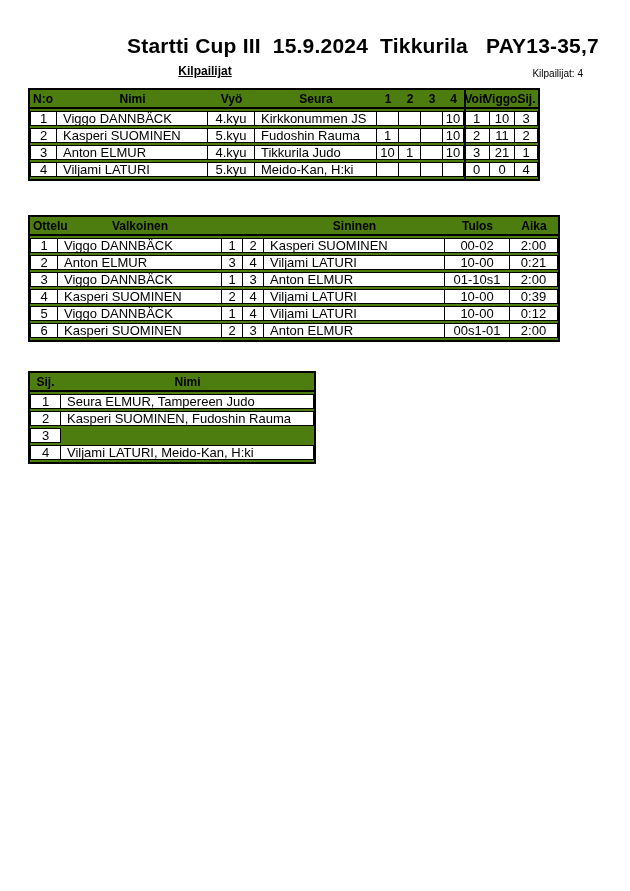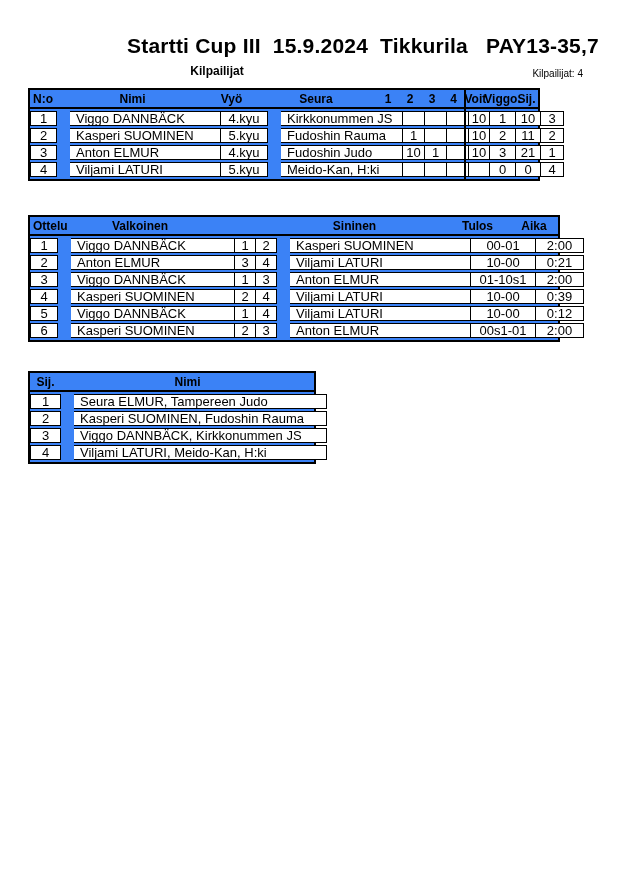--- a/index.html
+++ b/index.html
@@ -10,47 +10,47 @@
     color:#000;
   }
   .page { position:relative; width:630px; height:891px; background:#fff; overflow:hidden; }
 
   .title {
     position:absolute; top:34px; left:0; width:630px;
     text-align:center; font-size:21px; font-weight:bold;
     white-space:pre; letter-spacing:0.2px;margin-left:48px;
   }
   .heading { position:absolute; font-size:12px; font-weight:bold; text-align:center; white-space:nowrap; }
-  #lbl-kilpailijat { top:64px; left:12px; width:410px; }
+  #lbl-kilpailijat { top:64px; left:0; width:410px;text-decoration:underline; }
   #lbl-ottelut    { top:189px; left:28px; width:532px;margin-top:47px; }
   #lbl-tulokset   { top:350px; left:28px; width:288px; }
   #lbl-count { position:absolute; top:68px; right:47px; font-size:10px; font-weight:normal; white-space:nowrap; }
 
-  .tbl { position:absolute; border:2px solid #000; background:#3b82f6; }
+  .tbl { position:absolute; border:2px solid #000; background:#4d7c0f; }
   #tbl-kilpailijat { left:28px; top:88px;  width:512px; }
   #tbl-ottelut     { left:28px; top:215px; width:532px; }
   #tbl-tulokset    { left:28px; top:371px; width:288px; }
 
   .thead {
     display:flex; align-items:center; height:19px;
     border-bottom:2px solid #000; font-weight:bold; font-size:12px;
   }
   .th { flex:none; text-align:center; white-space:nowrap; overflow:visible; height:100%;
         display:flex; align-items:center; justify-content:center; }
   .th.left { justify-content:flex-start; padding-left:3px; }
 
   .tbody { padding-bottom:2px; }
   .tr { display:flex; height:15px; margin-top:2px; }
   .td {
     flex:none; border:1px solid #000; border-left:none;
     font-size:13px; display:flex; align-items:center; justify-content:center;
     white-space:nowrap; overflow:hidden; background:#fff;
   }
   .td.first { border-left:1px solid #000; }
-  .td.left { justify-content:flex-start; padding-left:6px;margin-left:13px; }
+  .td.left { justify-content:flex-start; padding-left:6px; }
 
   .vline { position:absolute; top:0; bottom:0; width:2px; background:#000; }
 
   
   .c1-no{width:27px} .c1-nimi{width:151px} .c1-vyo{width:47px} .c1-seura{width:122px}
   .c1-s{width:22px} .c1-s4{width:21px} .c1-voit{width:26px} .c1-pist{width:25px} .c1-sij{width:23px}
   
   .c2-no{width:28px} .c2-white{width:164px} .c2-n{width:21px} .c2-blue{width:181px}
   .c2-tulos{width:65px} .c2-aika{width:48px}
   
@@ -103,21 +103,21 @@
         <div class="td c1-s"></div>
         <div class="td c1-s c1-s4">10</div>
         <div class="td c1-voit">2</div>
         <div class="td c1-pist">11</div>
         <div class="td c1-sij">2</div>
       </div>
       <div class="tr">
         <div class="td first c1-no">3</div>
         <div class="td left c1-nimi">Anton ELMUR</div>
         <div class="td c1-vyo">4.kyu</div>
-        <div class="td left c1-seura">Fudoshin Judo</div>
+        <div class="td left c1-seura">Tikkurila Judo</div>
         <div class="td c1-s">10</div>
         <div class="td c1-s">1</div>
         <div class="td c1-s"></div>
         <div class="td c1-s c1-s4">10</div>
         <div class="td c1-voit">3</div>
         <div class="td c1-pist">21</div>
         <div class="td c1-sij">1</div>
       </div>
       <div class="tr">
         <div class="td first c1-no">4</div>
@@ -148,21 +148,21 @@
       <div class="th c2-tulos">Tulos</div>
       <div class="th c2-aika">Aika</div>
     </div>
     <div class="tbody">
       <div class="tr">
         <div class="td first c2-no">1</div>
         <div class="td left c2-white">Viggo DANNBÄCK</div>
         <div class="td c2-n">1</div>
         <div class="td c2-n">2</div>
         <div class="td left c2-blue">Kasperi SUOMINEN</div>
-        <div class="td c2-tulos">00-01</div>
+        <div class="td c2-tulos">00-02</div>
         <div class="td c2-aika">2:00</div>
       </div>
       <div class="tr">
         <div class="td first c2-no">2</div>
         <div class="td left c2-white">Anton ELMUR</div>
         <div class="td c2-n">3</div>
         <div class="td c2-n">4</div>
         <div class="td left c2-blue">Viljami LATURI</div>
         <div class="td c2-tulos">10-00</div>
         <div class="td c2-aika">0:21</div>
@@ -216,21 +216,20 @@
       <div class="tr">
         <div class="td first c3-sij">1</div>
         <div class="td left c3-nimi">Seura ELMUR, Tampereen Judo</div>
       </div>
       <div class="tr">
         <div class="td first c3-sij">2</div>
         <div class="td left c3-nimi">Kasperi SUOMINEN, Fudoshin Rauma</div>
       </div>
       <div class="tr">
         <div class="td first c3-sij">3</div>
-        <div class="td left c3-nimi">Viggo DANNBÄCK, Kirkkonummen JS</div>
       </div>
       <div class="tr">
         <div class="td first c3-sij">4</div>
         <div class="td left c3-nimi">Viljami LATURI, Meido-Kan, H:ki</div>
       </div>
     </div>
   </div>
 
 </div>
 

